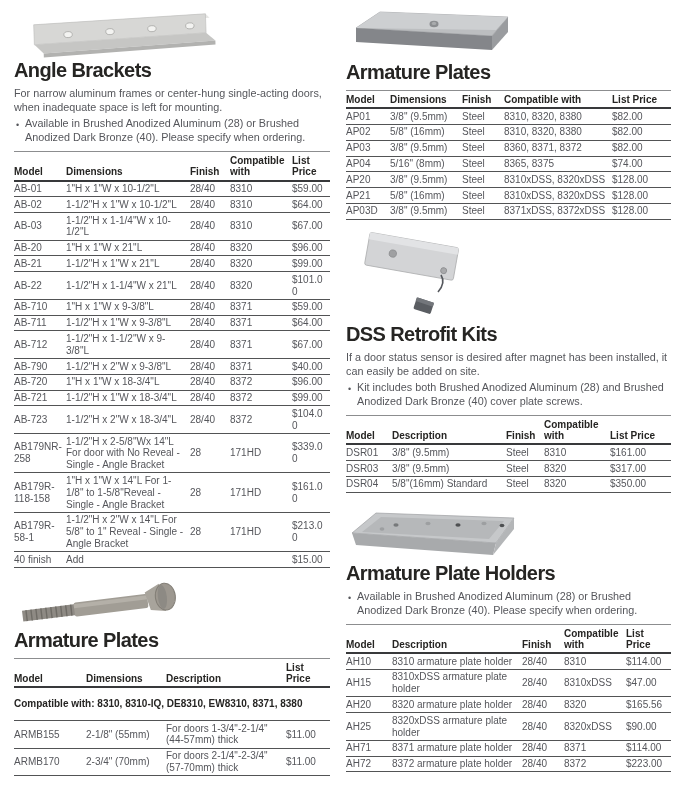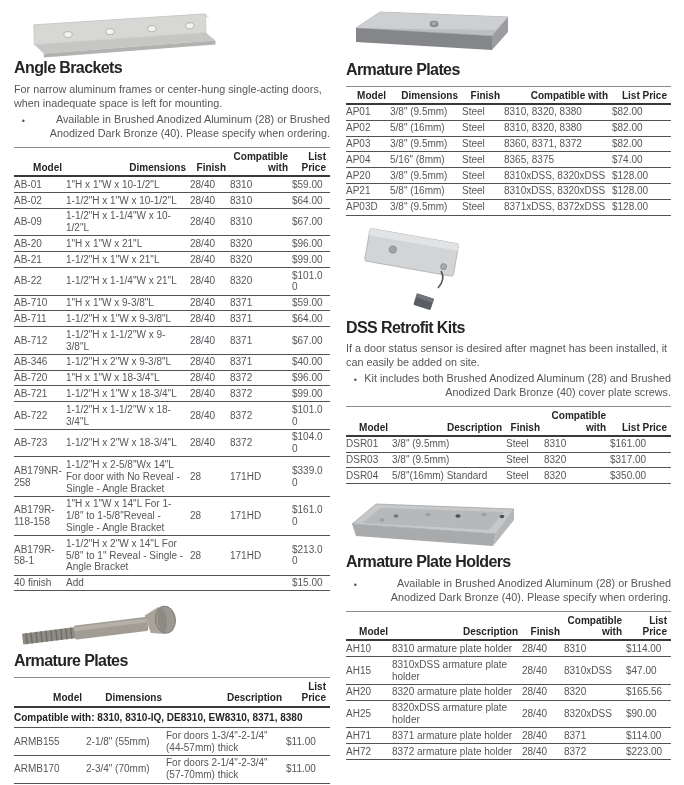--- a/index.html
+++ b/index.html
@@ -6,39 +6,39 @@
   body{
     width:684px;height:785px;overflow:hidden;
     font-family:"Liberation Sans","DejaVu Sans",sans-serif;
     color:#55565b;
   }
   .page{display:flex;padding:4px 14px 0 14px;gap:16px;}
   .col-left{width:316px;flex:none;}
   .col-right{width:325px;flex:none;}
   .photo{display:block;margin:2px 0 2px 0;}
   h1.sec-title{
-    font-size:16px;line-height:1.05;font-weight:bold;color:#262523;
+    font-size:20px;line-height:1.05;font-weight:bold;color:#262523;
     letter-spacing:-0.6px;margin:2px 0 5px 0;
   }
   .desc{font-size:10.8px;line-height:1.3;margin:0 0 2px 0;color:#55565b;}
-  .bullet{display:flex;font-size:10.8px;line-height:1.3;margin:1px 0 0 2px;color:#55565b;text-align:right;}
+  .bullet{display:flex;font-size:10.8px;line-height:1.3;margin:1px 0 0 2px;color:#55565b;}
   .bullet .mark{flex:none;width:9px;}
   .bullet .mark::before{content:"\2022";font-size:9px;position:relative;top:1px;}
   table{border-collapse:collapse;width:100%;table-layout:fixed;margin-top:7px;border-top:1px solid #8c8d8f;}
   th{
-    font-size:10px;font-weight:bold;color:#262523;text-align:right;
+    font-size:10px;font-weight:bold;color:#262523;text-align:left;
     vertical-align:bottom;padding:3px 4px 2px 0;line-height:1.12;
     border-bottom:2px solid #38393b;
   }
   td{
     font-size:10px;color:#55565b;text-align:left;vertical-align:middle;
     padding:1.5px 4px 1.5px 0;line-height:1.18;
     border-bottom:1px solid #525355;word-wrap:break-word;
   }
-  td.group-cell{font-weight:bold;color:#262523;padding:4px 0;}
+  td.group-cell{font-weight:bold;color:#262523;padding:10px 0;}
   
   .tbl-ab th:nth-child(1){width:48px}.tbl-ab th:nth-child(2){width:120px}
   .tbl-ab th:nth-child(3){width:36px}.tbl-ab th:nth-child(4){width:58px}
   .tbl-ap th:nth-child(1){width:40px}.tbl-ap th:nth-child(2){width:68px}
   .tbl-ap th:nth-child(3){width:38px}.tbl-ap th:nth-child(4){width:104px}
   .tbl-dsr th:nth-child(1){width:42px}.tbl-dsr th:nth-child(2){width:110px}
   .tbl-dsr th:nth-child(3){width:34px}.tbl-dsr th:nth-child(4){width:62px}
   .tbl-bolts th:nth-child(1){width:68px}.tbl-bolts th:nth-child(2){width:76px}
   .tbl-bolts th:nth-child(3){width:116px}
   .tbl-ah th:nth-child(1){width:42px}.tbl-ah th:nth-child(2){width:126px}
@@ -90,21 +90,21 @@
               <td>$59.00</td>
             </tr>
             <tr>
               <td>AB-02</td>
               <td>1-1/2"H x 1"W x 10-1/2"L</td>
               <td>28/40</td>
               <td>8310</td>
               <td>$64.00</td>
             </tr>
             <tr>
-              <td>AB-09</td>
+              <td>AB-03</td>
               <td>1-1/2"H x 1-1/4"W x 10-1/2"L</td>
               <td>28/40</td>
               <td>8310</td>
               <td>$67.00</td>
             </tr>
             <tr>
               <td>AB-20</td>
               <td>1"H x 1"W x 21"L</td>
               <td>28/40</td>
               <td>8320</td>
@@ -139,46 +139,39 @@
               <td>$64.00</td>
             </tr>
             <tr>
               <td>AB-712</td>
               <td>1-1/2"H x 1-1/2"W x 9-3/8"L</td>
               <td>28/40</td>
               <td>8371</td>
               <td>$67.00</td>
             </tr>
             <tr>
-              <td>AB-346</td>
+              <td>AB-790</td>
               <td>1-1/2"H x 2"W x 9-3/8"L</td>
               <td>28/40</td>
               <td>8371</td>
               <td>$40.00</td>
             </tr>
             <tr>
               <td>AB-720</td>
               <td>1"H x 1"W x 18-3/4"L</td>
               <td>28/40</td>
               <td>8372</td>
               <td>$96.00</td>
             </tr>
             <tr>
               <td>AB-721</td>
               <td>1-1/2"H x 1"W x 18-3/4"L</td>
               <td>28/40</td>
               <td>8372</td>
               <td>$99.00</td>
-            </tr>
-            <tr>
-              <td>AB-722</td>
-              <td>1-1/2"H x 1-1/2"W x 18-3/4"L</td>
-              <td>28/40</td>
-              <td>8372</td>
-              <td>$101.00</td>
             </tr>
             <tr>
               <td>AB-723</td>
               <td>1-1/2"H x 2"W x 18-3/4"L</td>
               <td>28/40</td>
               <td>8372</td>
               <td>$104.00</td>
             </tr>
             <tr>
               <td>AB179NR-258</td>

